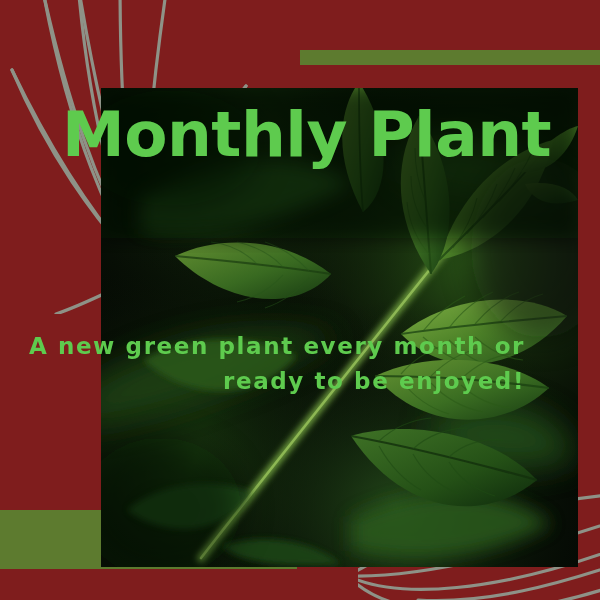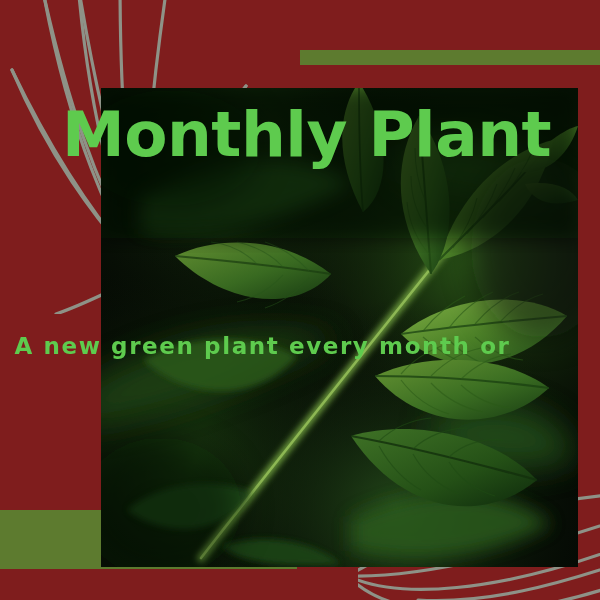--- a/index.html
+++ b/index.html
@@ -55,21 +55,21 @@
     letter-spacing:-0.5px;
     white-space:nowrap;
   }
   #headline .hl-line{ display:block; }
   #headline .hl-line.line2{ padding-left:8px; }
 
   #body-copy{
     position:absolute;
     left:0; top:329px;
     width:525px;
-    text-align:center;
+    text-align:right;
     color:#5ecb4e;
     font-family:"DejaVu Sans", sans-serif;
     font-weight:bold;
     font-size:23px;
     line-height:35px;
     letter-spacing:1.6px;
     white-space:nowrap;
   }
   #body-copy .bc-line{ display:block; }
 </style>
@@ -285,15 +285,16 @@
       <rect x="0" y="0" width="477" height="150" fill="#030703" opacity="0.62" filter="url(#softer)"></rect>
     </svg>
   </div>
 
   <div id="headline">
     <span class="hl-line line1">Monthly Plant</span>
   </div>
 
   <div id="body-copy">
     <span class="bc-line">A new green plant every month or</span>
+    <span class="bc-line">ready to be enjoyed!</span>
   </div>
 
 </div>
 
 </body></html>

